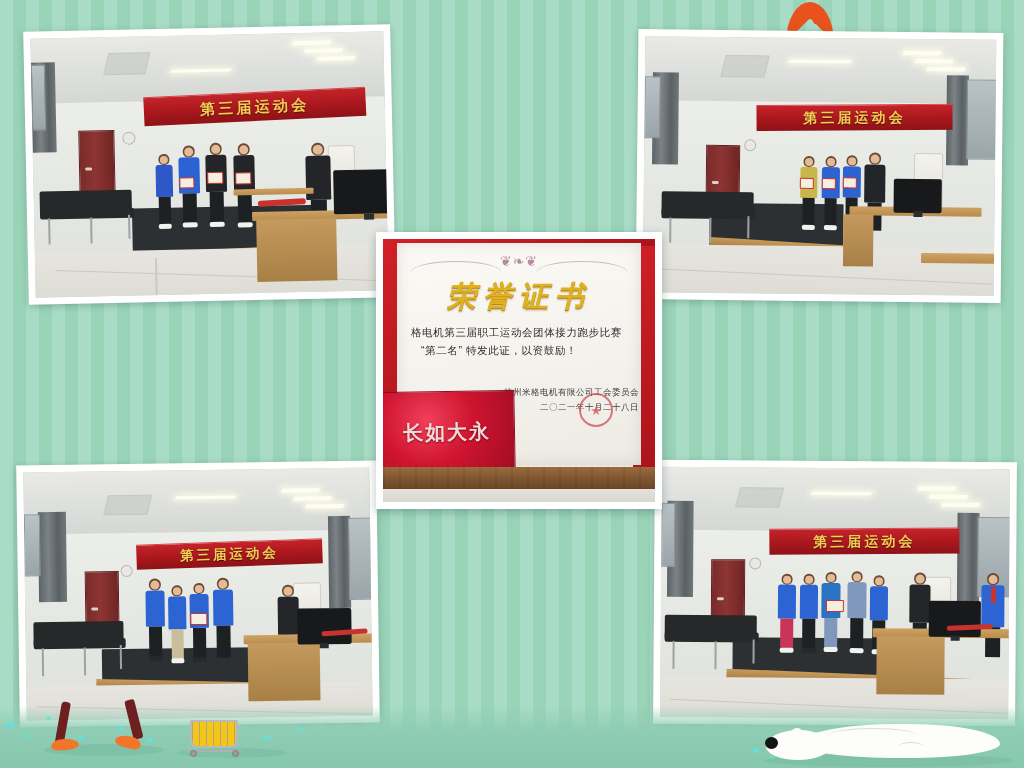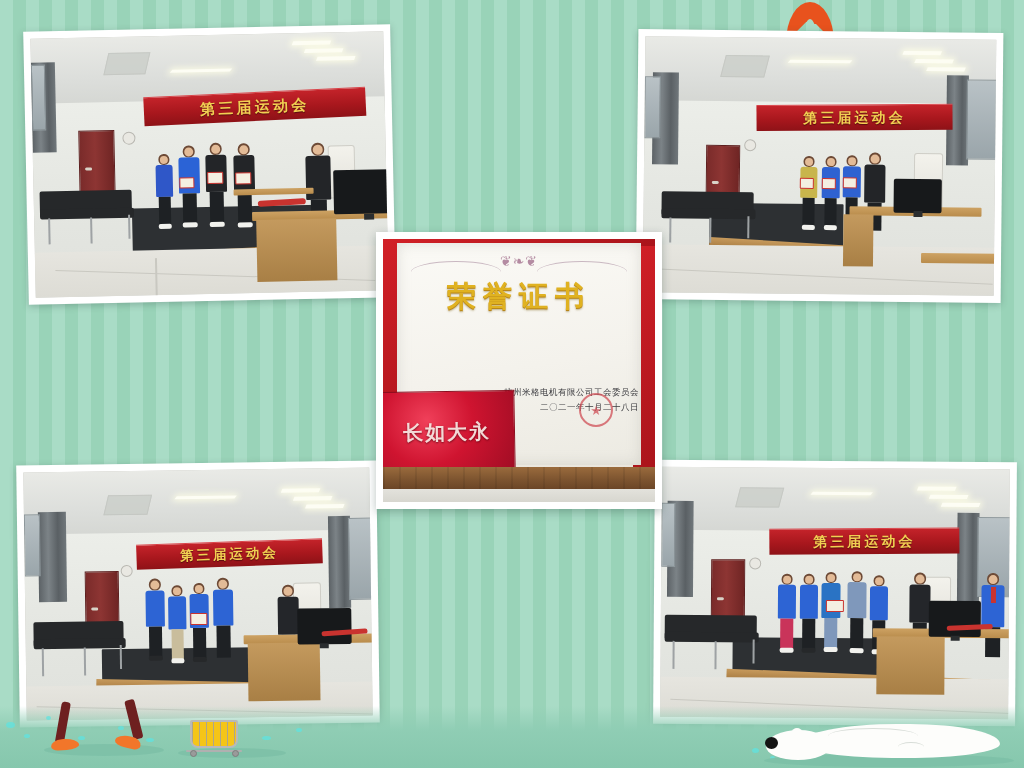--- a/index.html
+++ b/index.html
@@ -278,20 +278,21 @@
   .cert-title {
     position: absolute;
     width: 100%;
     text-align: center;
     font-size: 29px;
     font-weight: 700;
     letter-spacing: 7px;
     color: #e0b221;
     text-shadow: 0 1px 0 #b8861a, 0 2px 2px rgba(120,90,10,.45);
     white-space: nowrap;
+    font-style: italic;
   }
   .cert-body {
     position: absolute;
     color: #2c2c30;
     font-size: 10.5px;
     line-height: 18px;
     letter-spacing: .6px;
     text-align: justify;
   }
   .cert-body .nm { border-bottom: 1px solid #55555a; }
@@ -688,20 +689,22 @@
 
       <div class="cert-paper" style="left:14px; top:4px; right:14px; height:222px;"></div>
 
       <div class="cert-flourish" style="left:50%; top:14px; transform:translateX(-50%); font-size:14px; color:#a3718e;">❦❧❦</div>
       <div class="cert-swirl" style="left:28px; top:22px; width:90px; height:22px;"></div>
       <div class="cert-swirl" style="right:28px; top:22px; width:90px; height:22px;"></div>
 
       <div class="cert-title" style="top:38px;">荣誉证书</div>
 
       <div class="cert-body" style="left:28px; right:24px; top:84px;">
+        <div>格电机第三届职工运动会团体接力跑步比赛</div>
+        <div style="text-indent:10px;">“第二名”  特发此证，以资鼓励！</div>
       </div>
 
       <div class="cert-sign" style="top:146px;">
         <div>杭州米格电机有限公司工会委员会</div>
         <div>二〇二一年十月二十八日</div>
       </div>
 
       <div class="cert-seal" style="right:42px; top:154px; width:34px; height:34px;">★</div>
 
       <div class="cert-plaque" style="left:-4px; top:152px; width:136px; height:82px; transform:rotate(-1deg);">

